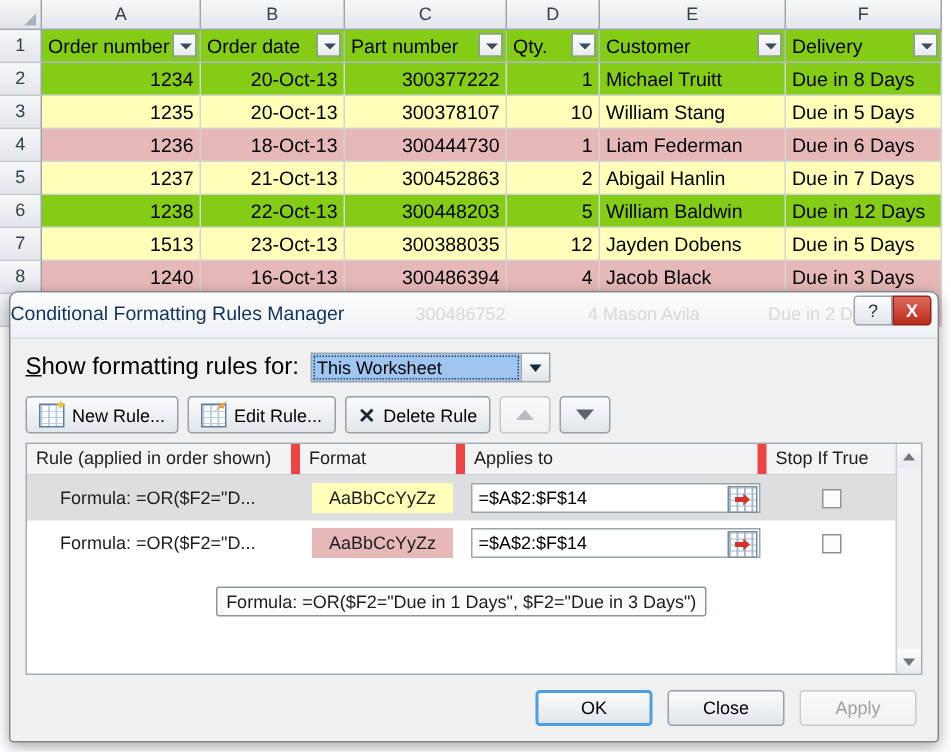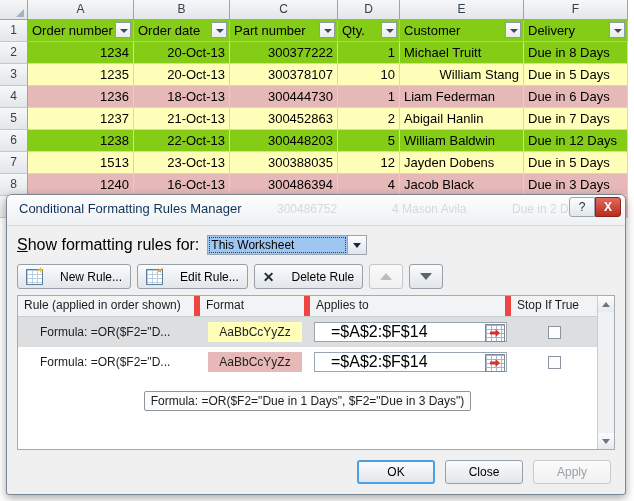--- a/index.html
+++ b/index.html
@@ -70,21 +70,21 @@
     border:1px solid #7b8894; border-radius:6px 6px 3px 3px;
     box-shadow:0 3px 10px rgba(0,0,0,.35);
     display:flex; flex-direction:column;
   }
   .titlebar{
     height:30px; flex:0 0 30px; position:relative;
     background:linear-gradient(to bottom,#fdfdfd,#eef1f4);
     border-radius:5px 5px 0 0; border-bottom:1px solid #d6dbe0;
   }
   .title-text{
-    position:absolute; left:12px; top:6px;
+    position:absolute; left:0; top:6px;
     font-size:13px; color:#11335b;
   }
   .ghost{
     position:absolute; top:7px; font-size:12px; color:#d8d8d8;
     white-space:nowrap;
   }
   .tb-btns{ position:absolute; right:4px; top:2px; display:flex; gap:0; }
   .tb-help, .tb-close{
     width:26px; height:20px; box-sizing:border-box;
     border:1px solid #9aa4ae; font-size:12px; color:#1c2b3a;
@@ -119,21 +119,21 @@
     border-left:4px solid transparent; border-right:4px solid transparent;
     border-top:5px solid #1b2836;
   }
 
   .toolbar{ display:flex; align-items:center; gap:6px; margin-bottom:6px; }
   .btn{
     height:25px; box-sizing:border-box; padding:0 8px;
     background:linear-gradient(to bottom,#fafbfc,#e1e6eb);
     border:1px solid #95a0ab; border-radius:3px;
     font-size:12px; color:#000;
-    display:flex; align-items:center; gap:17px;
+    display:flex; align-items:center; gap:5px;
   }
   .btn.sq{ width:34px; padding:0; justify-content:center; }
   .btn.dis{ color:#9aa0a6; background:linear-gradient(to bottom,#fafafa,#f0f0f0); border-color:#c3c8cd; }
   .ico{ width:15px; height:14px; position:relative; display:inline-block; }
   .ico-grid{
     background:#fff; border:1px solid #5f7c9c;
     background-image:linear-gradient(#b9cde0 1px,transparent 1px),linear-gradient(90deg,#b9cde0 1px,transparent 1px);
     background-size:5px 4px;
   }
   .ico-grid::after{
@@ -167,21 +167,21 @@
   .rc.c2{ width:110px; justify-content:center; }
   .swatch{
     width:94px; height:20px; font-size:12px; color:#1d1d1d;
     display:flex; align-items:center; justify-content:center;
   }
   .rc.c3{ flex:1; padding-left:4px; }
   .applies-box{
     flex:1; height:20px; box-sizing:border-box; display:flex;
     border:1px solid #9aa4ae; background:#fff; margin-right:4px;
   }
-  .applies-val{ flex:1; font-size:16px; color:#000; line-height:18px; padding-left:16px; }
+  .applies-val{ flex:1; font-size:12px; color:#000; line-height:18px; padding-left:4px; }
   .picker{
     width:20px; height:18px; margin:1px; box-sizing:border-box;
     border:1px solid #7d8a96; background:#fff; position:relative;
     background-image:linear-gradient(#9fb8d0 1px,transparent 1px),linear-gradient(90deg,#9fb8d0 1px,transparent 1px);
     background-size:5px 4px;
   }
   .picker::after{
     content:""; position:absolute; left:4px; top:4px; width:10px; height:8px;
     background:#d0342c; clip-path:polygon(0 30%,55% 30%,55% 0,100% 50%,55% 100%,55% 70%,0 70%);
   }
@@ -246,21 +246,21 @@
           <div class="cell num" style="width: 62px;">1</div>
           <div class="cell" style="width: 124px;">Michael Truitt</div>
           <div class="cell" style="width: 104px;">Due in 8 Days</div>
         </div>
         <div class="grid-row r-yellow">
           <div class="rowhead">3</div>
           <div class="cell num" style="width: 106px;">1235</div>
           <div class="cell num" style="width: 96px;">20-Oct-13</div>
           <div class="cell num" style="width: 108px;">300378107</div>
           <div class="cell num" style="width: 62px;">10</div>
-          <div class="cell" style="width: 124px; text-align: right;">William Stang</div>
+          <div class="cell" style="width: 124px;">William Stang</div>
           <div class="cell" style="width: 104px;">Due in 5 Days</div>
         </div>
         <div class="grid-row r-pink">
           <div class="rowhead">4</div>
           <div class="cell num" style="width: 106px;">1236</div>
           <div class="cell num" style="width: 96px;">18-Oct-13</div>
           <div class="cell num" style="width: 108px;">300444730</div>
           <div class="cell num" style="width: 62px;">1</div>
           <div class="cell" style="width: 124px;">Liam Federman</div>
           <div class="cell" style="width: 104px;">Due in 6 Days</div>

